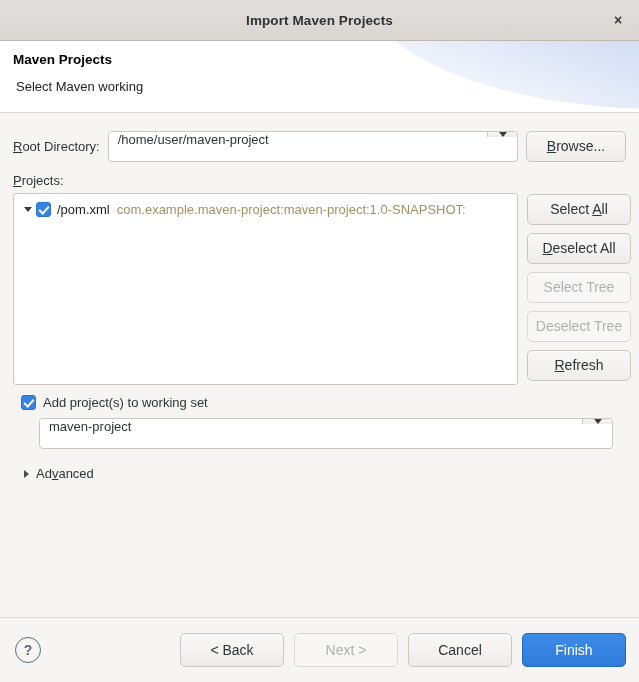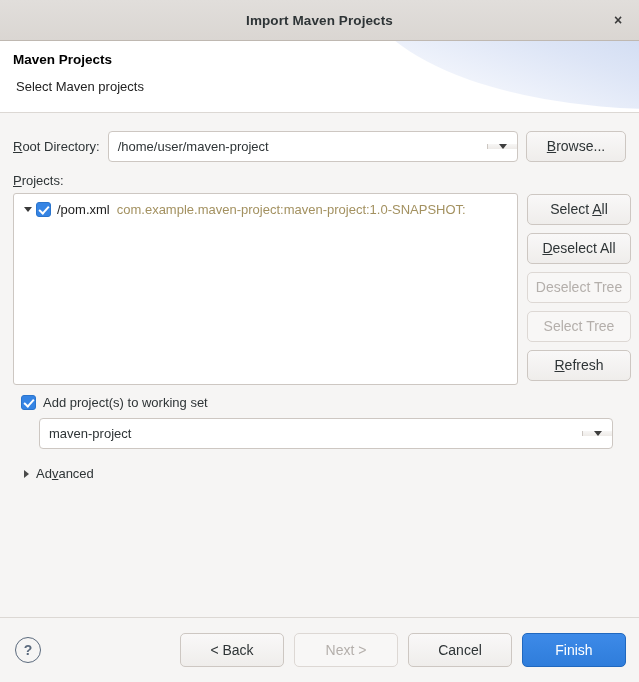--- a/index.html
+++ b/index.html
@@ -118,21 +118,21 @@
     height: 31px;
   }
   .label-rootdir {
     font-size: 13px;
     color: #2e3436;
     white-space: nowrap;
   }
 
   .combo {
     display: flex;
-    align-items: center;
+    align-items: flex-start;
     height: 31px;
     border: 1px solid #cdc7c2;
     border-radius: 4px;
     background: #ffffff;
     overflow: hidden;
   }
   .combo .combo-text {
     flex: 1 1 auto;
     display: flex;
     align-items: center;
@@ -384,21 +384,21 @@
 <div class="dialog">
 
   <div class="titlebar">
     <span class="titlebar-title">Import Maven Projects</span>
     <span class="titlebar-close">×</span>
   </div>
 
   <div class="header">
     <div class="header-swoosh"></div>
     <div class="header-title">Maven Projects</div>
-    <div class="header-desc">Select Maven projects</div>
+    <div class="header-desc">Select Maven working</div>
   </div>
 
   <div class="content">
 
     <div class="row-rootdir">
       <span class="label-rootdir"><u class="mn">R</u><span>oot Directory:</span></span>
       <div class="combo" style="flex:1 1 auto;">
         <div class="combo-text">/home/user/maven-project</div>
         <div class="combo-arrow">
           <span class="tri-down"></span>
@@ -424,23 +424,23 @@
 
 
 
       </div>
 
       <div class="side-buttons">
         <button class="btn"><span>Select </span><u class="mn">A</u><span>ll</span></button>
 
         <button class="btn"><span></span><u class="mn">D</u><span>eselect All</span></button>
 
+        <button class="btn disabled"><span>Select Tree</span></button>
+
         <button class="btn disabled"><span>Deselect Tree</span></button>
-
-        <button class="btn disabled"><span>Select Tree</span></button>
 
         <button class="btn"><span></span><u class="mn">R</u><span>efresh</span></button>
       </div>
 
     </div>
 
     <div class="workingset-check-row">
       <span class="ws-checkbox"></span>
       <span class="ws-label">Add project(s) to working set</span>
     </div>

